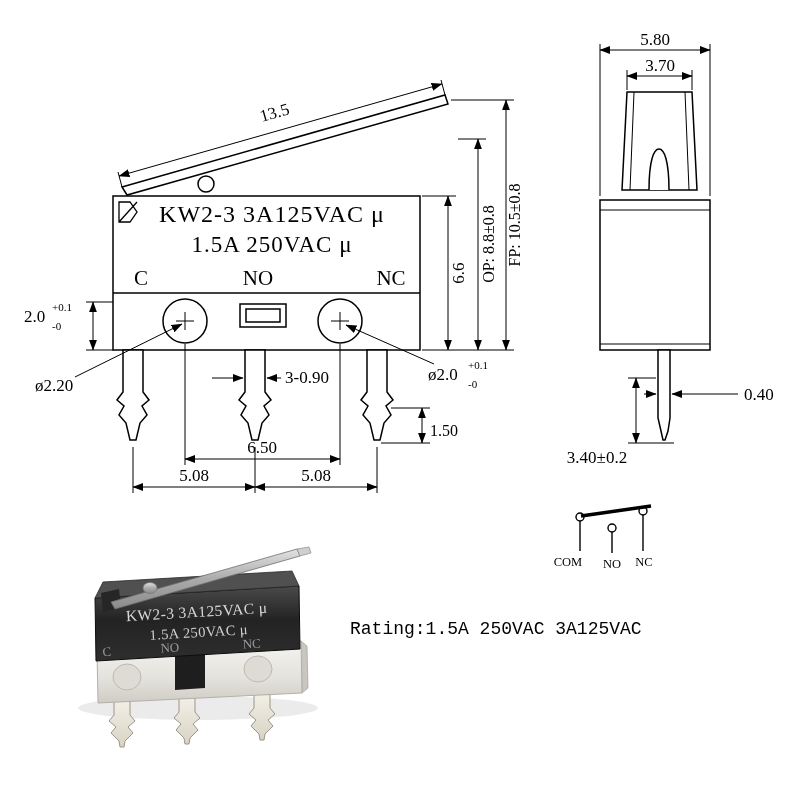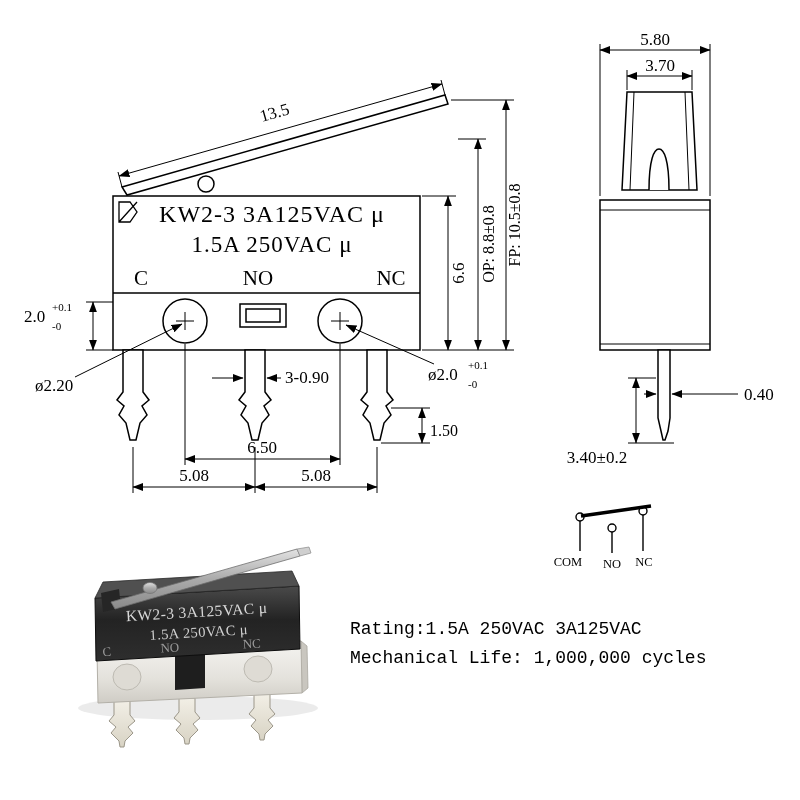--- a/index.html
+++ b/index.html
@@ -224,14 +224,13 @@
     <text class="photoTxt1" x="197" y="617" text-anchor="middle" transform="rotate(-3.4 197 617)">KW2-3 3A125VAC μ</text>
     <text class="photoTxt2" x="199" y="637" text-anchor="middle" transform="rotate(-3.4 199 637)">1.5A 250VAC μ</text>
     <text class="photoTerm" x="107" y="656" text-anchor="middle" transform="rotate(-3.4 107 656)">C</text>
     <text class="photoTerm" x="170" y="652" text-anchor="middle" transform="rotate(-3.4 170 652)">NO</text>
     <text class="photoTerm" x="252" y="648" text-anchor="middle" transform="rotate(-3.4 252 648)">NC</text>
   </g>
 </svg>
 
 <div class="specs">
   <div>Rating:1.5A 250VAC 3A125VAC</div>
-  <div>Mechanical Life: 1,000,000 cycles</div>
 </div>
 
 </body></html>

